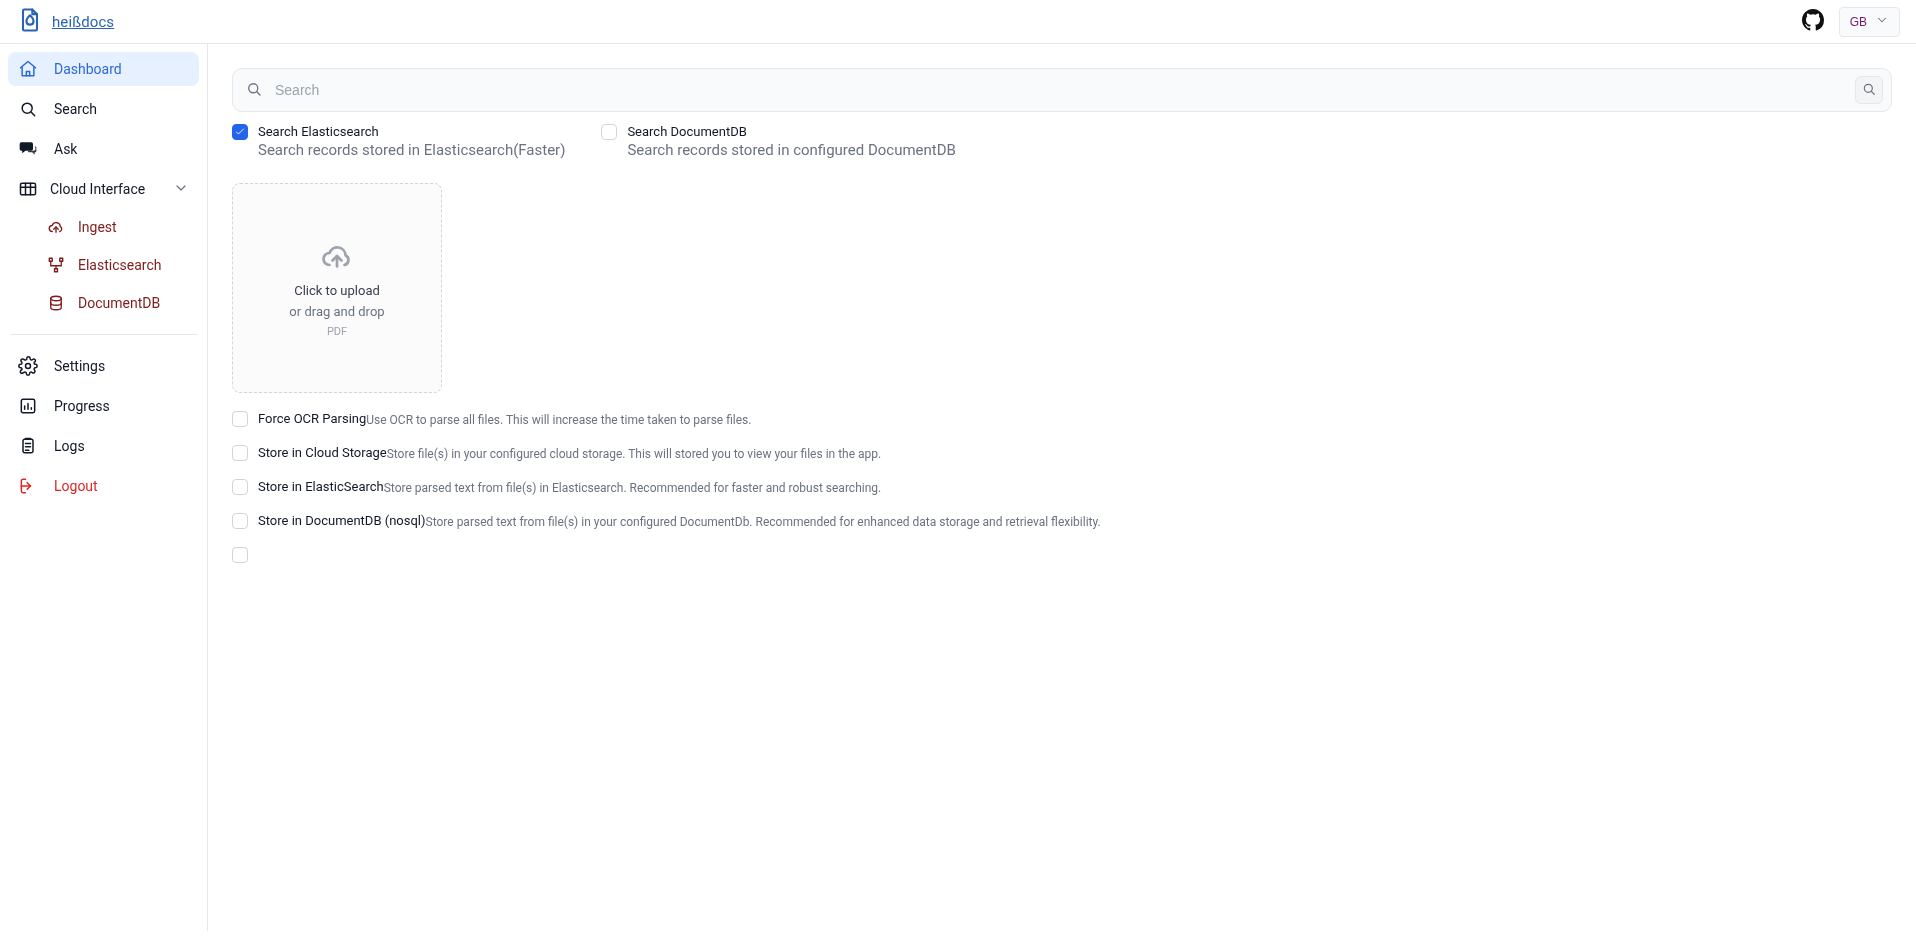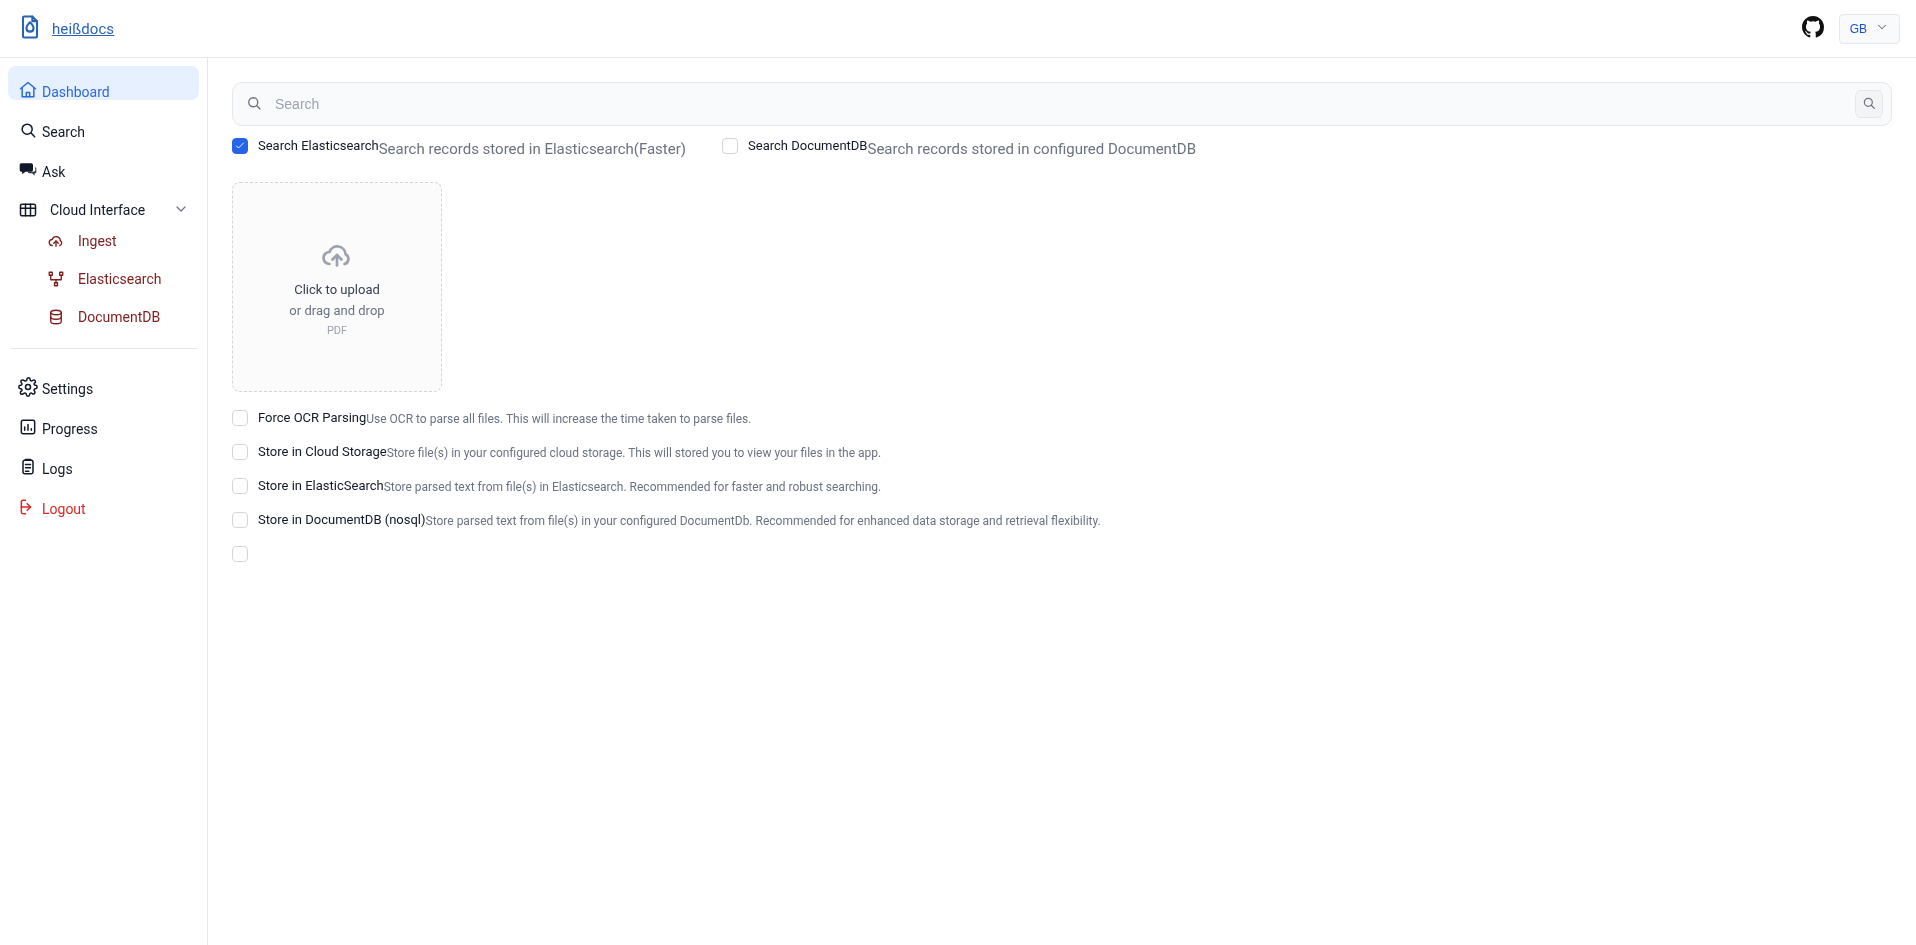--- a/index.html
+++ b/index.html
@@ -17,56 +17,56 @@
   *{box-sizing:border-box}
   html,body{margin:0;padding:0;height:100%}
   body{
     font-family:-apple-system,BlinkMacSystemFont,"Segoe UI",Roboto,"Helvetica Neue",Arial,sans-serif;
     color:var(--text);
     background:var(--bg);
     font-size:14px;
   }
   
   .topbar{
-    height:58px;
+    height:44px;
     border-bottom:1px solid var(--border);
     display:flex;
     align-items:center;
     justify-content:space-between;
     padding:0 16px;
     gap:20px;
   }
   .brand{display:flex;align-items:center;gap:8px;color:#2a63b3}
   .brand-name{font-size:15px;letter-spacing:.1px}
   .topbar-right{display:flex;align-items:center;gap:12px}
   .gh-btn{display:inline-flex;align-items:center;justify-content:center;width:28px;height:28px;color:#111;border-radius:6px}
   .select-wrap{
     border:1px solid var(--border);
     background:#f9fafb;
     border-radius:4px;
     height:30px;
     display:flex;align-items:center;gap:8px;
     padding:0 10px;
-    color:#1d4ed8;
+    color:#701a75;
     font-size:12px;
   }
   .chev{color:#6b7280}
 
   
   .app{display:flex;min-height:calc(100vh - 58px)}
   .sidebar{
     width:var(--sidebar-w);
     border-right:1px solid var(--border);
     padding:8px;
   }
   .main{flex:1;padding:24px 24px 40px 24px}
 
   
   .nav-item{
-    display:flex;align-items:flex-end;gap:4px;
+    display:flex;align-items:center;gap:16px;
     height:34px;border-radius:8px;padding:0 10px;color:#111827;
     cursor:pointer;
   }
   .nav-item + .nav-item{margin-top:6px}
   .nav-item.active{background:var(--active-bg);color:var(--active-text)}
   .nav-item .icon{width:20px;height:20px;display:inline-flex;align-items:center;justify-content:center;color:inherit}
   .nav-item .label{font-size:14px}
   .nav-item.expandable{justify-content:space-between}
   .nav-item.expandable .left{display:flex;align-items:center;gap:12px}
   .nav-sublist{margin:4px 0 0 0;padding:0 0 0 28px}
@@ -94,21 +94,21 @@
     cursor:pointer;
   }
 
   
   .filters{display:flex;gap:36px;margin-top:12px}
   .filter{display:flex;gap:10px}
   .chk{
     width:16px;height:16px;border-radius:4px;border:1px solid #d1d5db;background:#fff;display:inline-flex;align-items:center;justify-content:center;flex:none;
   }
   .chk.checked{background:var(--check-blue);border-color:var(--check-blue);color:#fff}
-  .filter .texts{display:flex;}
+  .filter .texts{display:flex;flex-direction:column}
   .filter .title{font-size:13px;color:#111827}
   .filter .desc{font-size:15px;color:var(--muted);margin-top:2px}
 
   
   .dropzone{
     margin-top:24px;
     width:210px;height:210px;
     border:1px dashed #d1d5db;border-radius:8px;background:#fbfbfb;
     display:flex;flex-direction:column;align-items:center;justify-content:center;
     color:#6b7280;text-align:right;gap:6px;cursor:pointer;

